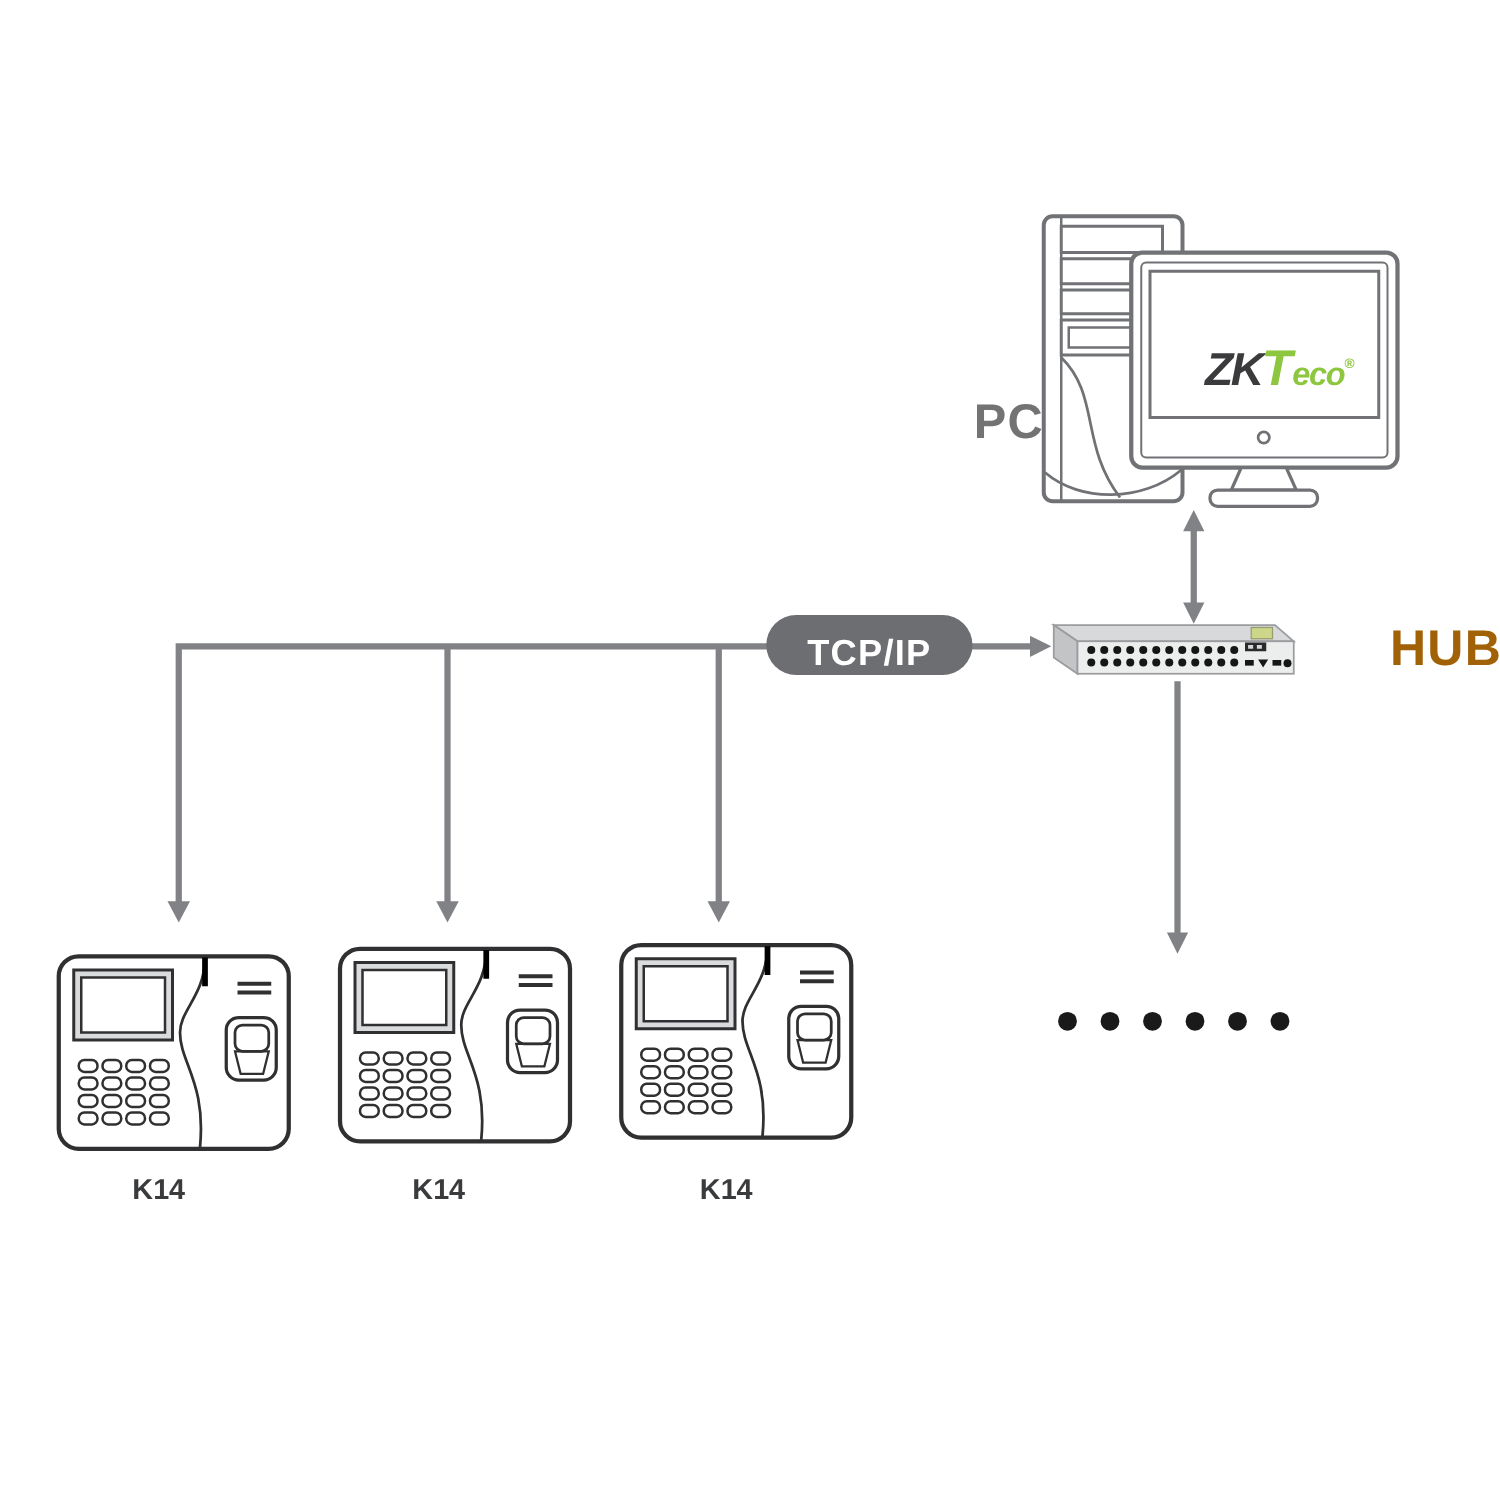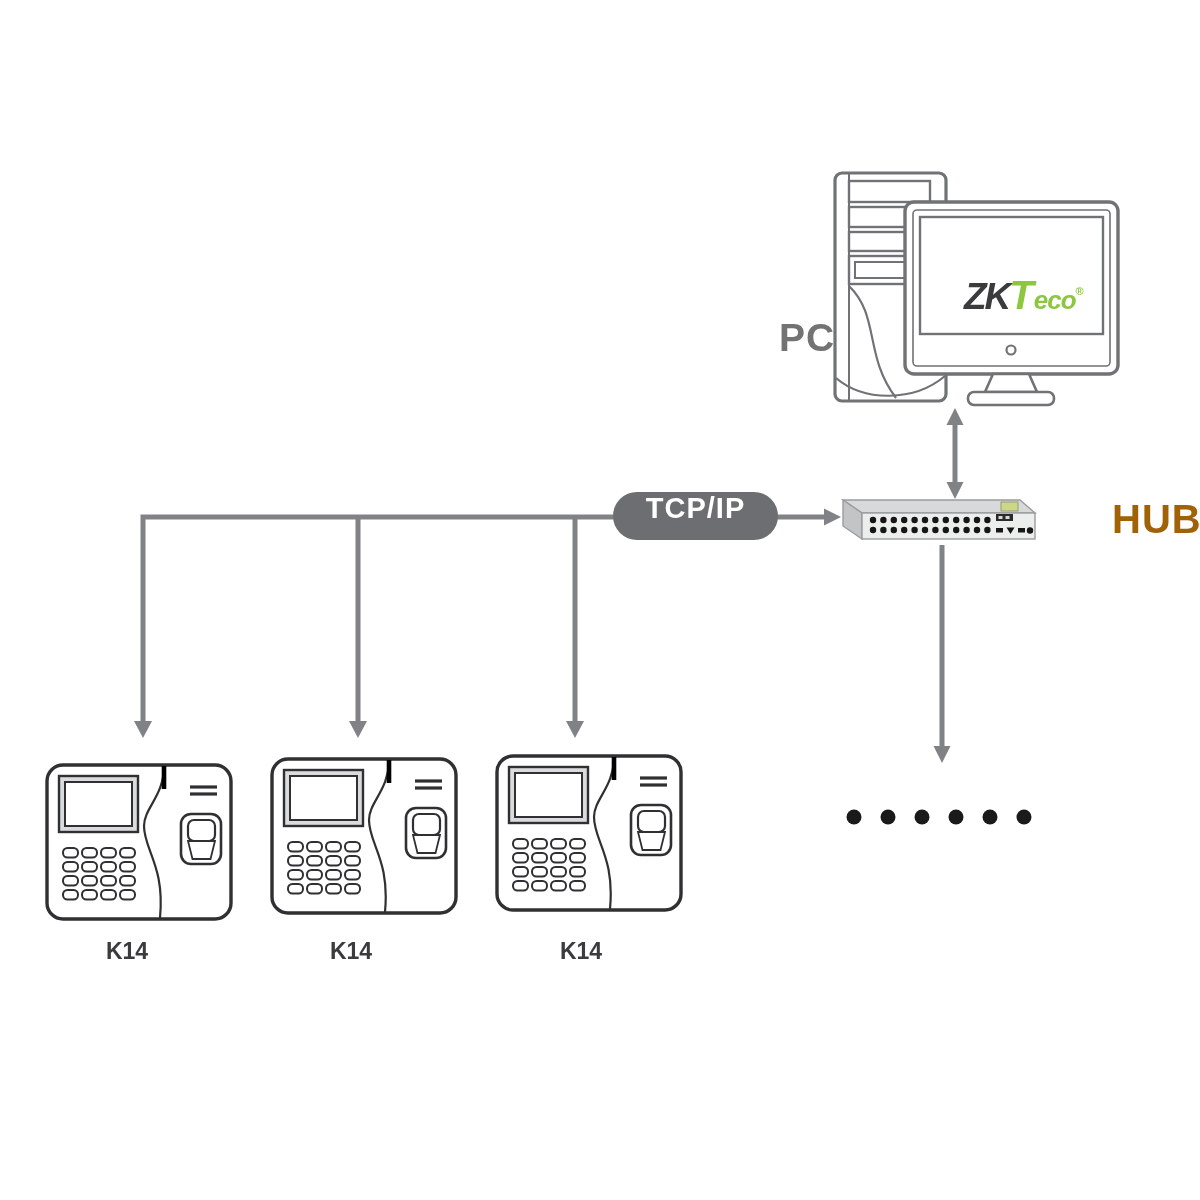--- a/index.html
+++ b/index.html
@@ -10,21 +10,21 @@
   .abs{position:absolute;}
   .lbl{position:absolute;font-weight:bold;line-height:1;}
   #pc-label{left:763px;top:318px;font-size:39px;color:#737373;letter-spacing:1px;margin-left:16px;}
   #hub-label{left:1112px;top:499px;font-size:40px;color:#a16207;letter-spacing:1px;}
   .k14-label{top:940px;width:120px;text-align:center;font-size:23px;color:#3a3b3d;}
   #k14-label-1{left:67px;}
   #k14-label-2{left:291px;}
   #k14-label-3{left:521px;}
   #tcpip-pill{
     left:613px;top:492px;width:165px;height:48px;border-radius:24px;
-    background:#6d6e71;color:#ffffff;display:flex;align-items:flex-start;justify-content:center;
+    background:#6d6e71;color:#ffffff;display:flex;align-items:flex-end;justify-content:center;
     font-size:29px;font-weight:bold;letter-spacing:1px;
   }
   #zkteco-logo{
     left:964px;top:247px;width:175px;font-weight:bold;
     font-style:italic;line-height:1;white-space:nowrap;margin-top:28px;
   }
   .logo-zk{font-size:37px;color:#3b3b3d;letter-spacing:-2px;}
   .logo-t{font-size:40px;color:#8dc63f;}
   .logo-eco{font-size:26px;color:#8dc63f;letter-spacing:-1px;}
   .logo-reg{font-size:11px;color:#8dc63f;vertical-align:14px;font-style:normal;}

